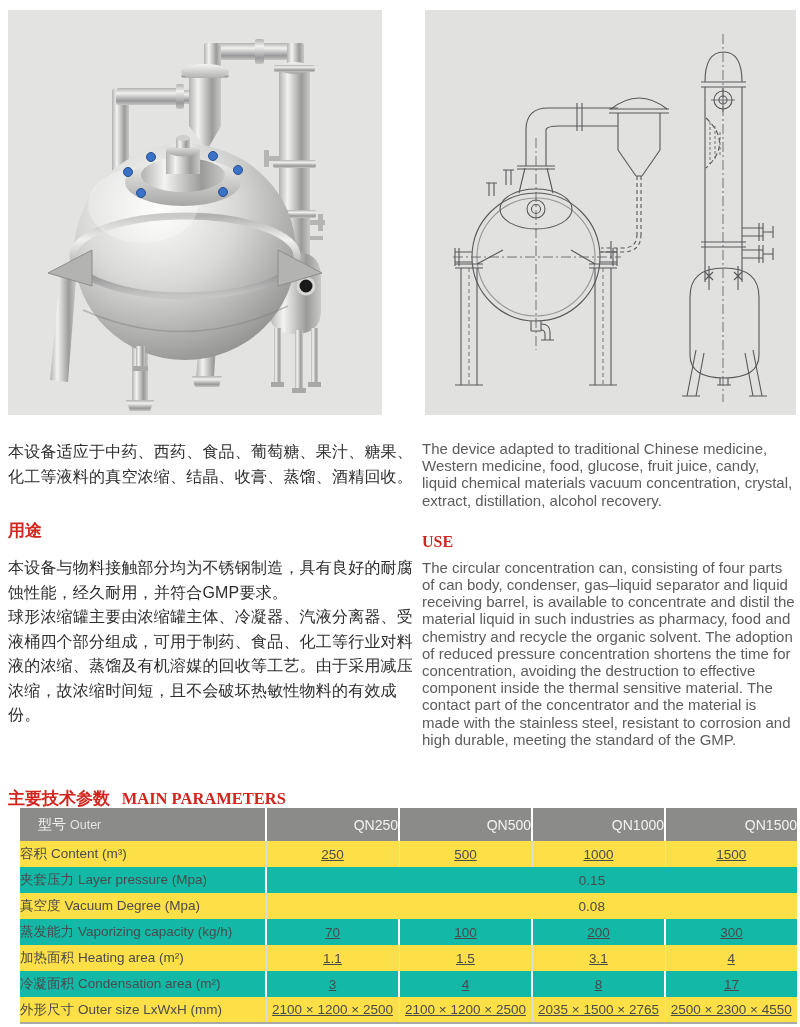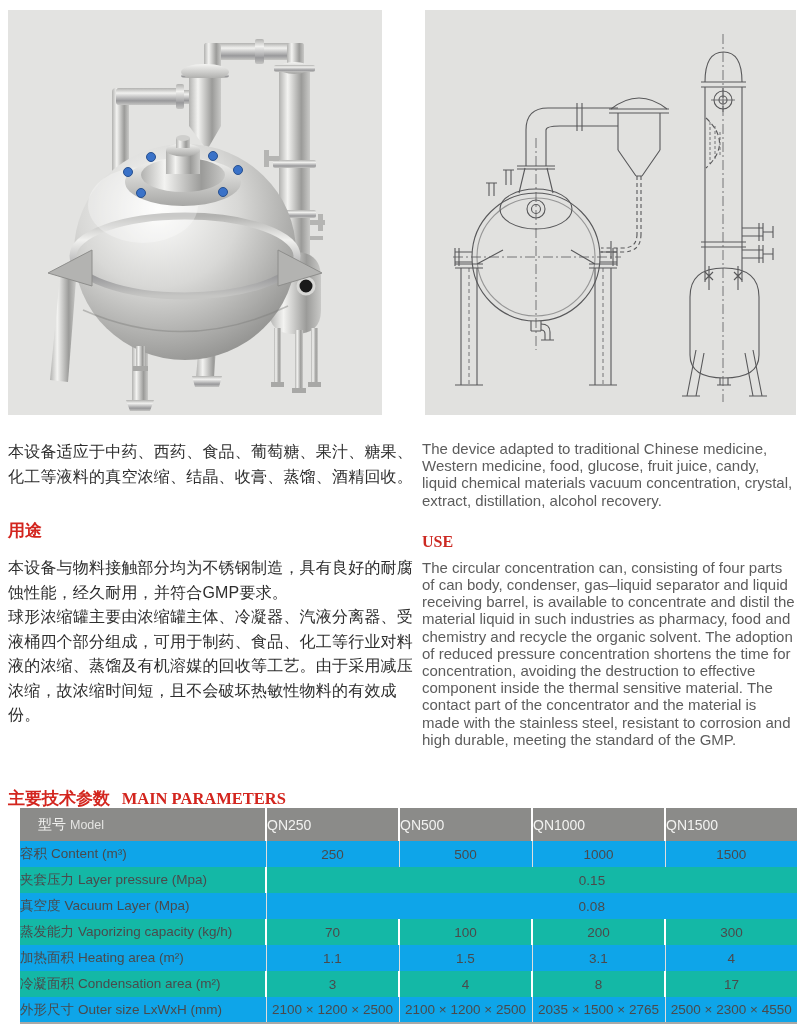--- a/index.html
+++ b/index.html
@@ -26,28 +26,28 @@
   .section-title .t-en { font-family:"Liberation Serif","DejaVu Serif",serif; font-size:16.5px; font-weight:bold; margin-left:5px; }
 
   table.params {
     position:absolute; top:808px; left:20px; width:777px;
     border-collapse:collapse; table-layout:fixed;
     border-bottom:2px solid #a9a9a7;
     font-size:13.5px; color:#4a4a4c;
   }
   table.params th, table.params td { padding:0; font-weight:normal; }
   tr.head { background:#8b8b89; height:33px; }
-  tr.head th { color:#f2f2f0; text-align:left; font-size:14px; }
+  tr.head th { color:#f2f2f0; text-align:right; font-size:14px; }
   tr.head th.lab { text-align:left; padding-left:18px; }
   tr.head th .hen { font-size:12.5px; color:#e3e3e1; margin-left:4px; }
-  tr.row { height:26px; background:#0ea5e9; }
+  tr.row { height:26px; background:#fde047; }
   tr.row.alt { background:#14b8a6; }
   td.lab { text-align:left; padding-left:18px; white-space:nowrap; }
   td.lab .en { margin-left:4px; }
-  td.v { text-align:center; }
+  td.v { text-align:center;text-decoration:underline; }
   tr.head th.v { border-left:2px solid #ffffff; }
   tr.row.alt td.v { border-left:2px solid #ffffff; }
   tr.row:not(.alt) td.v { border-left:1px solid #dededd; }
   td.v .shift { position:relative; left:60px; display:inline-block; }
 </style>
 </head>
 <body>
 
 <div class="panel" id="photo-panel">
   <svg width="374" height="405" viewBox="0 0 374 405">
@@ -243,39 +243,39 @@
 <table class="params">
   <colgroup>
       <col style="width:246px">
       <col style="width:133px">
       <col style="width:133px">
       <col style="width:133px">
       <col style="width:132px">
     </colgroup>
   <tbody>
       <tr class="head">
-    <th class="lab"><span>型号</span><span class="hen">Model</span></th>
+    <th class="lab"><span>型号</span><span class="hen">Outer</span></th>
     <th class="v">QN250</th>
     <th class="v">QN500</th>
     <th class="v">QN1000</th>
     <th class="v">QN1500</th>
   </tr>
   <tr class="row">
     <td class="lab"><span>容积</span><span class="en">Content (m³)</span></td>
     <td class="v">250</td>
     <td class="v">500</td>
     <td class="v">1000</td>
     <td class="v">1500</td>
   </tr>
   <tr class="row alt">
     <td class="lab"><span>夹套压力</span><span class="en">Layer pressure (Mpa)</span></td>
     <td class="v" colspan="4"><span class="shift">0.15</span></td>
   </tr>
   <tr class="row">
-    <td class="lab"><span>真空度</span><span class="en">Vacuum Layer (Mpa)</span></td>
+    <td class="lab"><span>真空度</span><span class="en">Vacuum Degree (Mpa)</span></td>
     <td class="v" colspan="4"><span class="shift">0.08</span></td>
   </tr>
   <tr class="row alt">
     <td class="lab"><span>蒸发能力</span><span class="en">Vaporizing capacity (kg/h)</span></td>
     <td class="v">70</td>
     <td class="v">100</td>
     <td class="v">200</td>
     <td class="v">300</td>
   </tr>
   <tr class="row">

